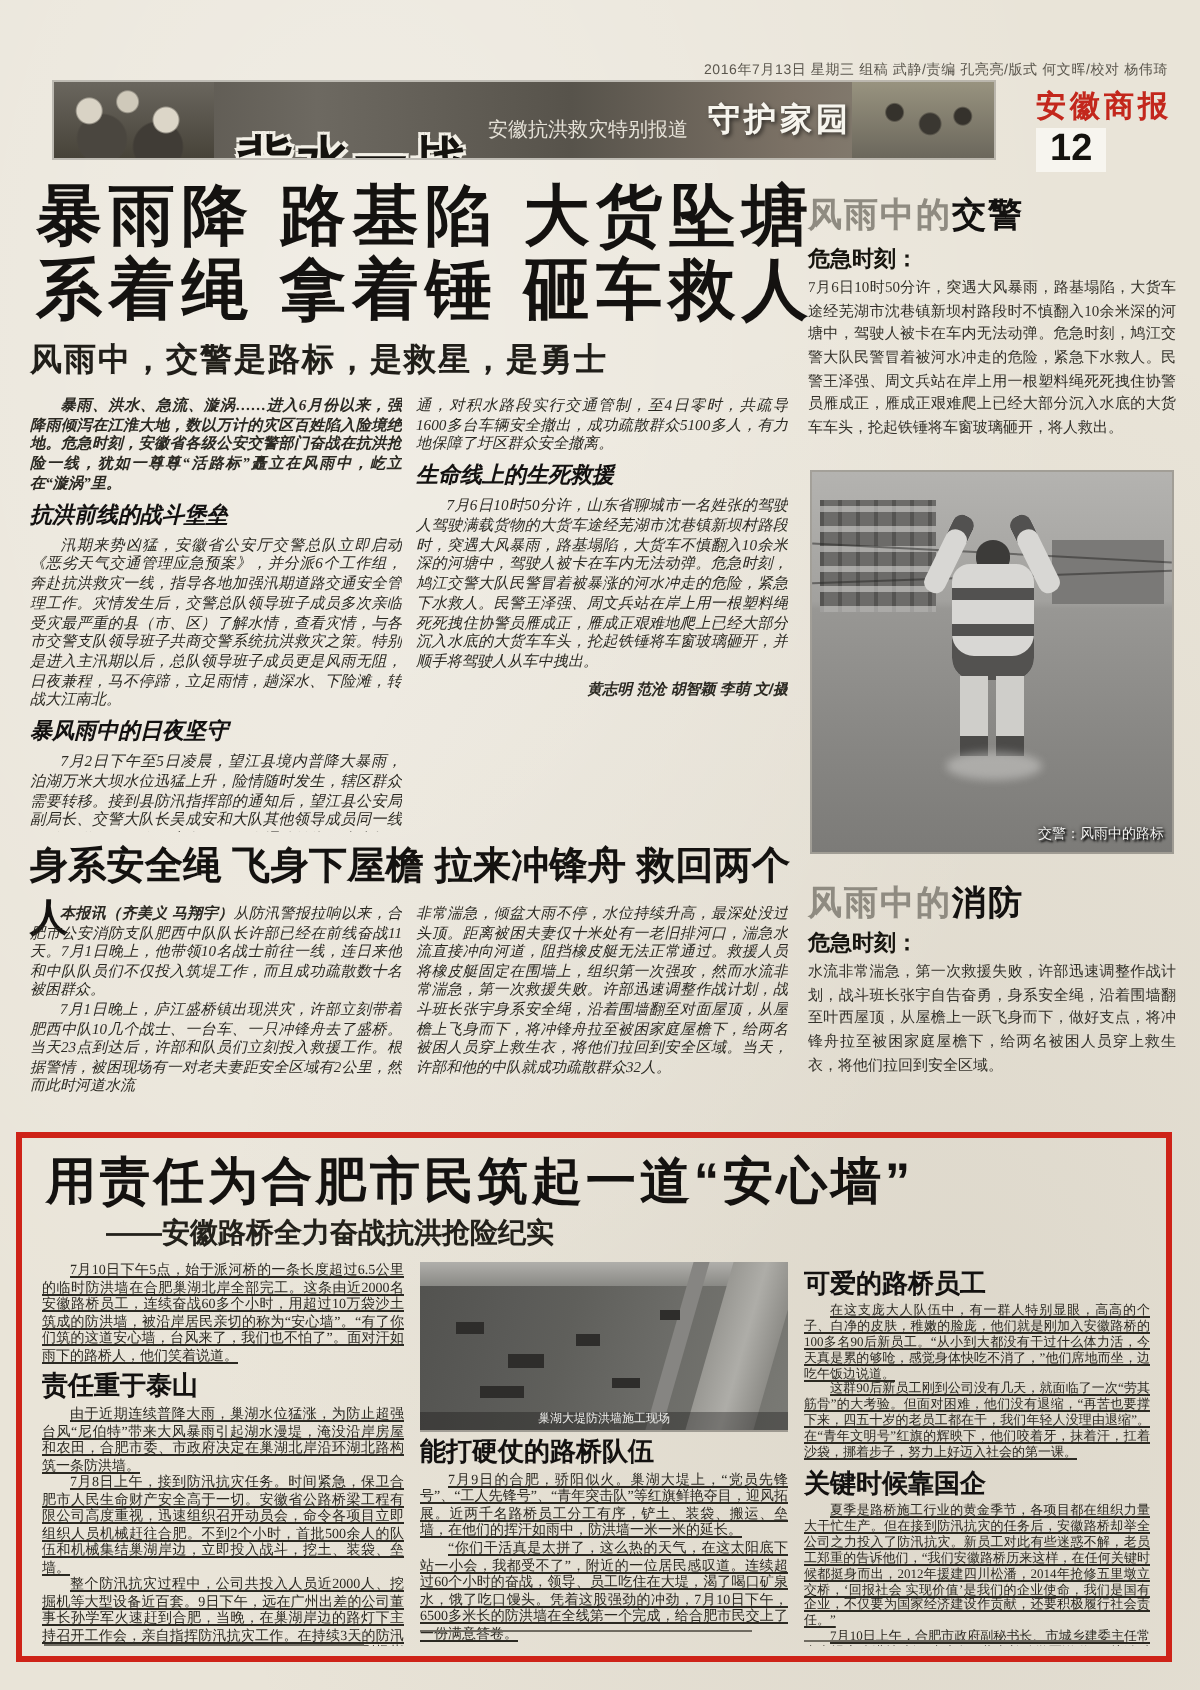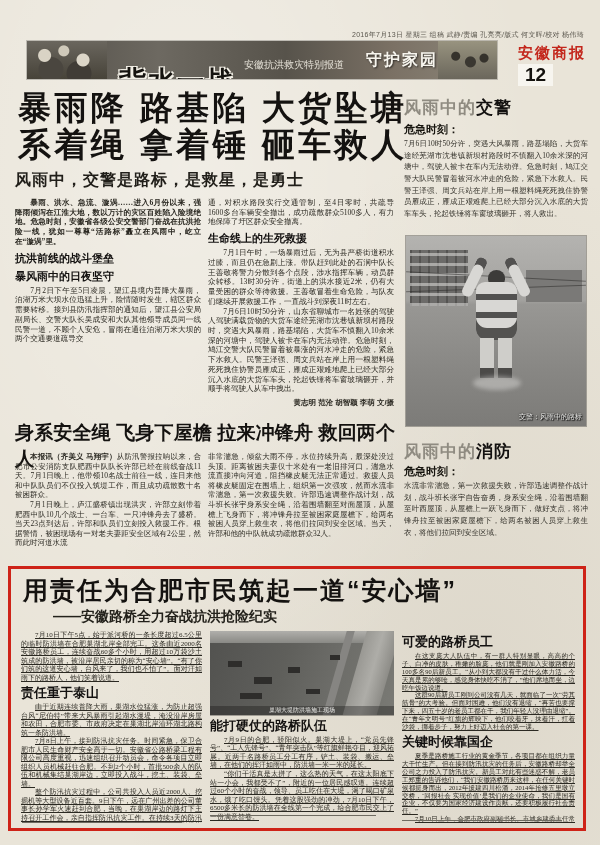--- a/index.html
+++ b/index.html
@@ -22,38 +22,38 @@
     background:
       radial-gradient(circle at 22% 38%, #d9d3c5 0 6px, transparent 7px),
       radial-gradient(circle at 46% 26%, #cfc9ba 0 5px, transparent 6px),
       radial-gradient(circle at 70% 50%, #dcd6c8 0 6px, transparent 7px),
       radial-gradient(circle at 30% 75%, #4a463f 0 12px, transparent 13px),
       radial-gradient(circle at 65% 85%, #403c36 0 12px, transparent 13px),
       linear-gradient(#6a665e,#474339); }
   .banner-title { font-size:27px; font-weight:900; color:#15130f; letter-spacing:2px; margin-left:12px; white-space:nowrap;
     text-shadow:-1.5px -1.5px 0 #f2efe6, 1.5px -1.5px 0 #f2efe6, -1.5px 1.5px 0 #f2efe6, 1.5px 1.5px 0 #f2efe6;margin-top:41px; }
   .banner-subtitle { font-size:10px; color:#e6e2d8; margin-left:9px; margin-top:9px; white-space:nowrap; }
-  .banner-slogan { font-size:16px; font-weight:900; color:#f7f5ee; letter-spacing:2px; margin-left:22px; white-space:nowrap;
+  .banner-slogan { font-size:16px; font-weight:900; color:#f7f5ee; letter-spacing:2px; margin-left:10px; white-space:nowrap;
     text-shadow:1px 1px 2px rgba(0,0,0,.6); }
   .banner-photo2 { flex:1; height:100%;
     background:
       radial-gradient(circle at 30% 40%, #35322c 0 4px, transparent 5px),
       radial-gradient(circle at 55% 55%, #3a3731 0 5px, transparent 6px),
       radial-gradient(circle at 78% 45%, #35322c 0 4px, transparent 5px),
       linear-gradient(#98937f,#6b675c); }
   .masthead { position:absolute; right:14px; top:44px; text-align:left; }
   .masthead-name { color:#c3271c; font-size:15px; font-weight:900; letter-spacing:2px; }
   .masthead-page { display:inline-block; background:#f7f5ef; color:#14120e; font-size:19px; font-weight:900; padding:0 7px; margin-top:1px; }
 
   
   .h1 { position:absolute; left:18px; top:90px; width:386px; color:#141210; font-weight:900; }
   .h1 .line { font-size:33px; line-height:1.12; text-align:justify; text-align-last:justify; letter-spacing:0; }
   .deck { position:absolute; left:15px; top:170px; font-size:16px; font-weight:600; color:#201e19; letter-spacing:1px; }
 
-  .col { position:absolute; text-align:justify; font-family:"Liberation Serif", serif; color:#2b2922; overflow:hidden; }
+  .col { position:absolute; text-align:justify; font-family:"Liberation Serif", serif; color:#2b2922; overflow:hidden;font-style:italic; }
   .col p { text-indent:2em; }
   .col p.noind { text-indent:0; }
   .col p.b { font-weight:bold; }
   .subhead { font-family:"Liberation Sans", sans-serif; font-weight:900; font-size:11px; color:#131110; margin:4px 0 3px; text-indent:0; }
   .byline { text-align:right; font-family:"Liberation Sans", sans-serif; font-weight:bold; font-size:7.5px; margin-top:4px; }
 
   .s1c1 { left:15px; top:198px; width:186px; height:218px; font-size:7.6px; line-height:1.28; }
   .s1c2 { left:208px; top:198px; width:186px; height:218px; font-size:7.6px; line-height:1.28; }
 
   
@@ -142,28 +142,28 @@
 
   <div class="h1">
     <div class="line">暴雨降 路基陷 大货坠塘</div>
     <div class="line">系着绳 拿着锤 砸车救人</div>
   </div>
   <div class="deck">风雨中，交警是路标，是救星，是勇士</div>
 
   <div class="col s1c1">
     <p class="b">暴雨、洪水、急流、漩涡……进入6月份以来，强降雨倾泻在江淮大地，数以万计的灾区百姓陷入险境绝地。危急时刻，安徽省各级公安交警部门奋战在抗洪抢险一线，犹如一尊尊“活路标”矗立在风雨中，屹立在“漩涡”里。</p>
     <div class="subhead">抗洪前线的战斗堡垒</div>
+    <p>汛期来势凶猛，安徽省公安厅交警总队立即启动《恶劣天气交通管理应急预案》，并分派6个工作组，奔赴抗洪救灾一线，指导各地加强汛期道路交通安全管理工作。灾情发生后，交警总队领导班子成员多次亲临受灾最严重的县（市、区）了解水情，查看灾情，与各市交警支队领导班子共商交警系统抗洪救灾之策。特别是进入主汛期以后，总队领导班子成员更是风雨无阻，日夜兼程，马不停蹄，立足雨情，趟深水、下险滩，转战大江南北。</p>
     <div class="subhead">暴风雨中的日夜坚守</div>
     <p>7月2日下午至5日凌晨，望江县境内普降大暴雨，泊湖万米大坝水位迅猛上升，险情随时发生，辖区群众需要转移。接到县防汛指挥部的通知后，望江县公安局副局长、交警大队长吴成安和大队其他领导成员同一线民警一道，不顾个人安危，冒雨在通往泊湖万米大坝的两个交通要道疏导交</p>
   </div>
 
   <div class="col s1c2">
     <p class="noind">通，对积水路段实行交通管制，至4日零时，共疏导1600多台车辆安全撤出，成功疏散群众5100多人，有力地保障了圩区群众安全撤离。</p>
     <div class="subhead">生命线上的生死救援</div>
-    <p>7月1日午时，一场暴雨过后，无为县严桥街道积水过膝，而且仍在急剧上涨。带队赶到此处的石涧中队长王善敬将警力分散到各个点段，涉水指挥车辆，动员群众转移。13时30分许，街道上的洪水接近2米，仍有大量受困的群众等待救援。王善敬冒着生命危险，与队友们继续开展救援工作，一直战斗到深夜11时左右。</p>
     <p>7月6日10时50分许，山东省聊城市一名姓张的驾驶人驾驶满载货物的大货车途经芜湖市沈巷镇新坝村路段时，突遇大风暴雨，路基塌陷，大货车不慎翻入10余米深的河塘中，驾驶人被卡在车内无法动弹。危急时刻，鸠江交警大队民警冒着被暴涨的河水冲走的危险，紧急下水救人。民警王泽强、周文兵站在岸上用一根塑料绳死死拽住协警员雁成正，雁成正艰难地爬上已经大部分沉入水底的大货车车头，抡起铁锤将车窗玻璃砸开，并顺手将驾驶人从车中拽出。</p>
     <div class="byline">黄志明 范沧 胡智颖 李萌 文/摄</div>
   </div>
 
   <div class="sb-title" style="top:96px;text-align:center;">
     <span class="lt">风雨中的</span><span class="bd">交警</span>
   </div>
   <div class="sb-label" style="top:122px;">危急时刻：</div>
   <div class="sb-body" style="top:138px; height:96px;">7月6日10时50分许，突遇大风暴雨，路基塌陷，大货车途经芜湖市沈巷镇新坝村路段时不慎翻入10余米深的河塘中，驾驶人被卡在车内无法动弹。危急时刻，鸠江交警大队民警冒着被河水冲走的危险，紧急下水救人。民警王泽强、周文兵站在岸上用一根塑料绳死死拽住协警员雁成正，雁成正艰难爬上已经大部分沉入水底的大货车车头，抡起铁锤将车窗玻璃砸开，将人救出。</div>
 

